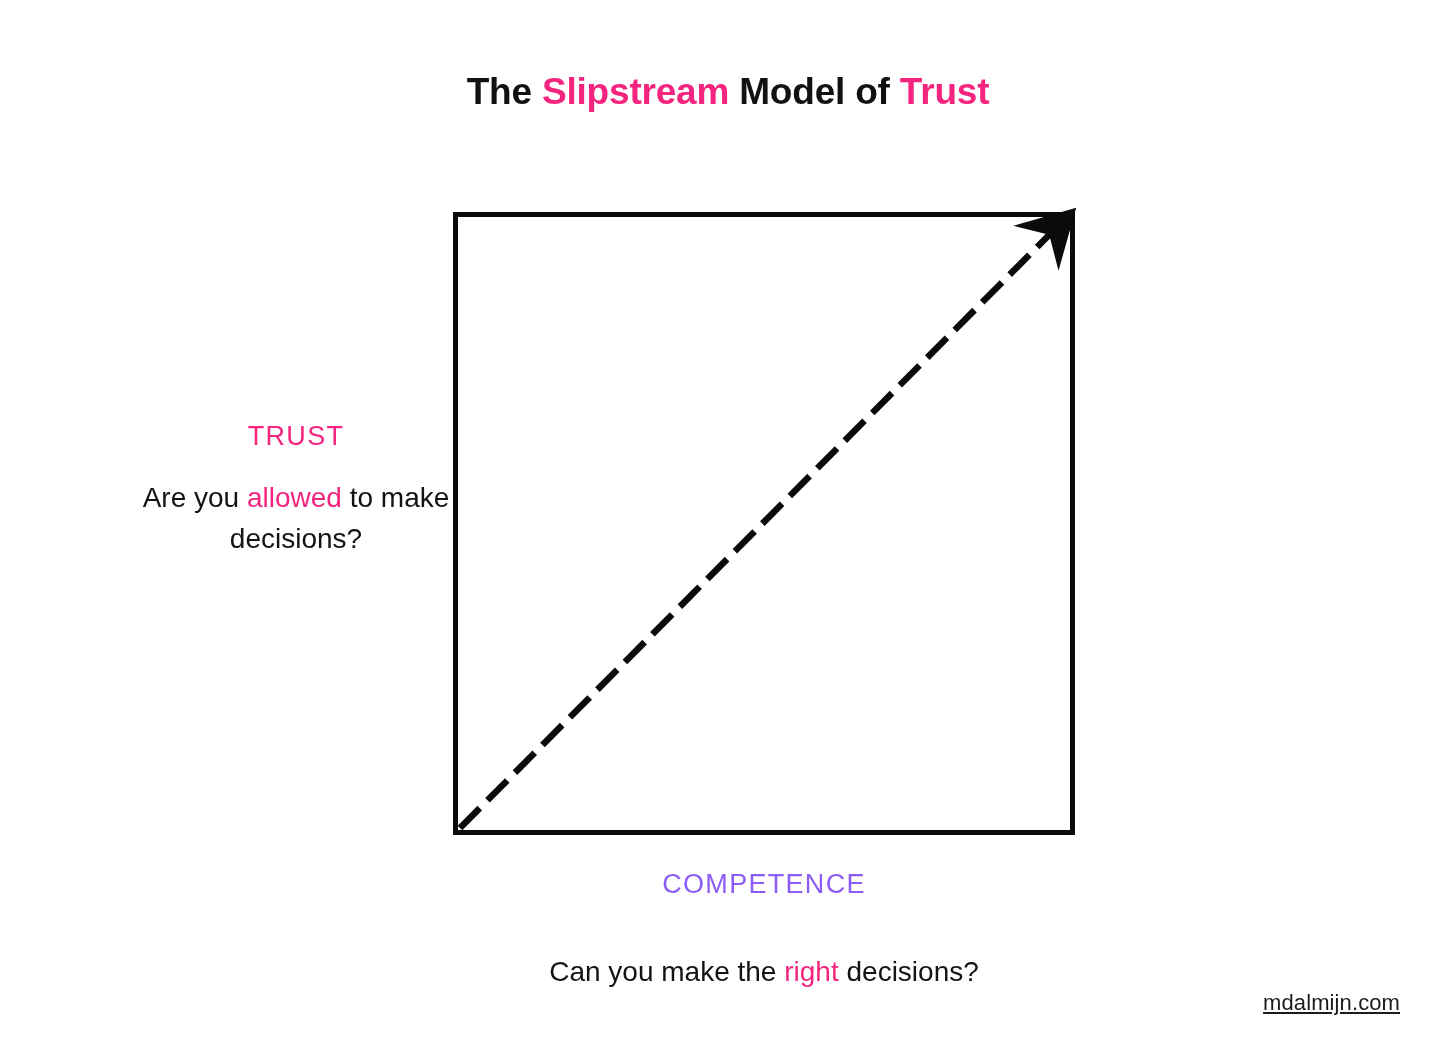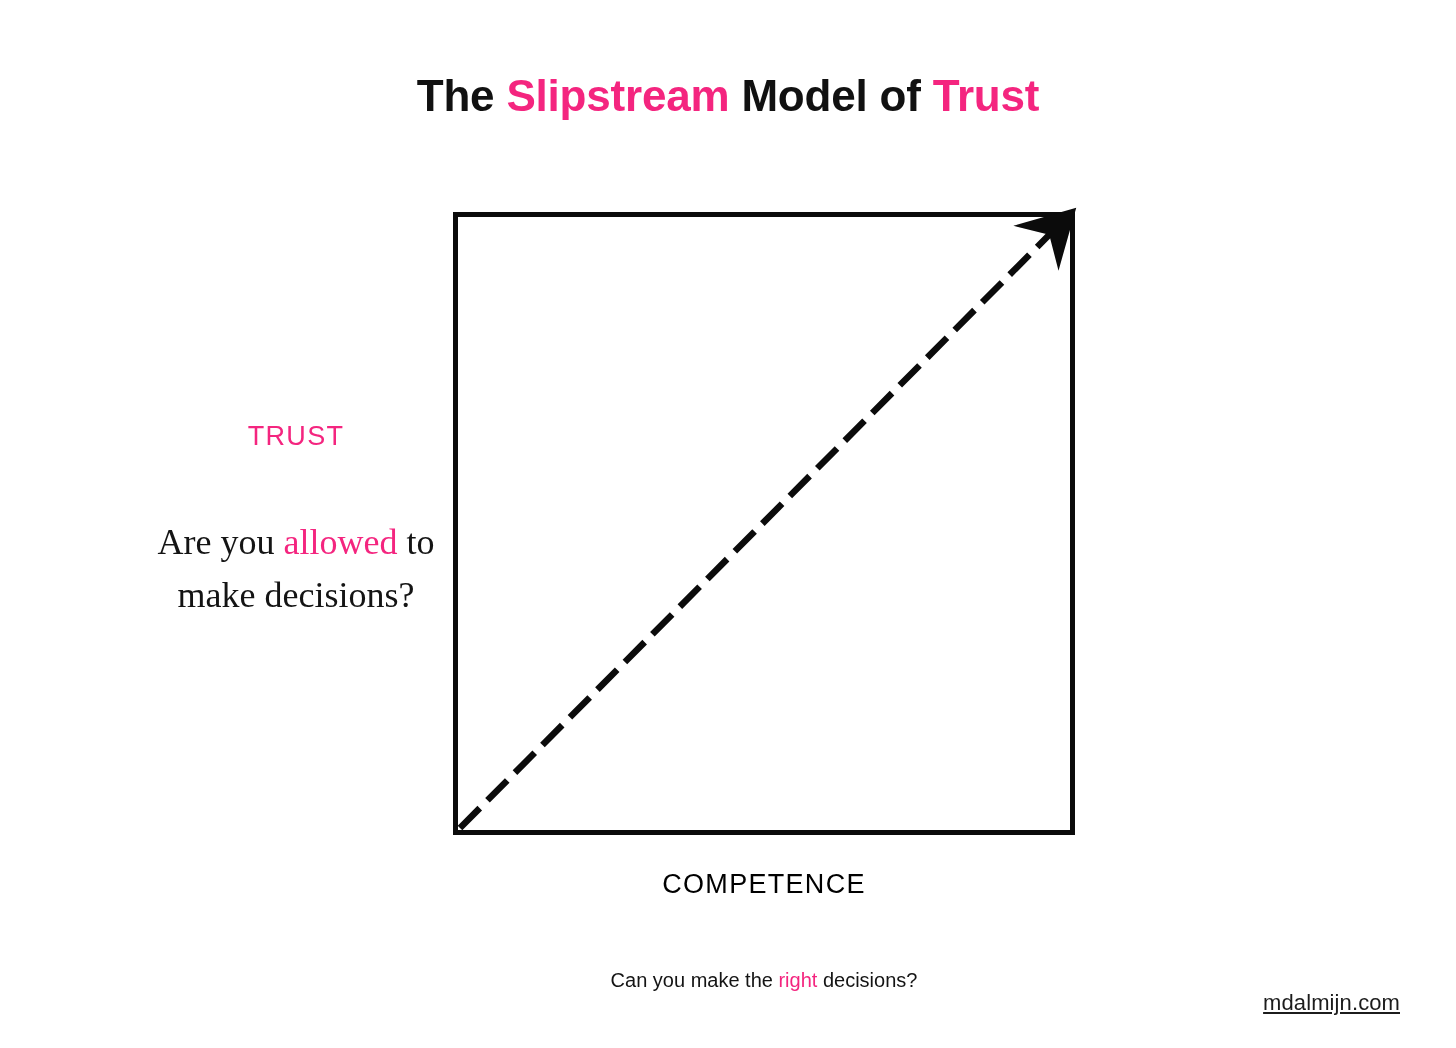--- a/index.html
+++ b/index.html
@@ -18,21 +18,21 @@
     -webkit-font-smoothing: antialiased;
   }
 
   
   #diagram-title {
     position: absolute;
     top: 72px;
     left: 0;
     width: 1456px;
     text-align: center;
-    font-size: 44px;
+    font-size: 37px;
     font-weight: bold;
     letter-spacing: -0.2px;
     line-height: 1.1;
     color: #111111;
     white-space: nowrap;
   }
   #diagram-title .accent { color: #F4257F; }
 
   
   #plot-square {
@@ -65,45 +65,44 @@
     width: 312px;
     text-align: center;
   }
   #y-axis-title {
     font-size: 27px;
     letter-spacing: 1.3px;
     color: #F4257F;
     line-height: 1.2;
   }
   #y-axis-question {
-    margin-top: 64px;
-    font-size: 36px;
+    margin-top: 26px;
+    font-size: 28px;
     line-height: 1.45;
     color: #141414;
-    font-family: Liberation Serif, serif;
   }
   #y-axis-question .accent { color: #F4257F; }
 
   
   #x-axis-group {
     position: absolute;
     left: 453px;
     top: 868px;
     width: 622px;
     text-align: center;
   }
   #x-axis-title {
     font-size: 27px;
     letter-spacing: 1.3px;
-    color: #000000;
+    color: #8b5cf6;
     line-height: 1.2;
   }
   #x-axis-question {
-    margin-top: 66px;
-    font-size: 20px;
+    margin-top: 52px;
+    font-size: 28px;
     line-height: 1.45;
     color: #141414;
     white-space: nowrap;
   }
   #x-axis-question .accent { color: #F4257F; }
 
   
   #watermark {
     position: absolute;
     right: 56px;

